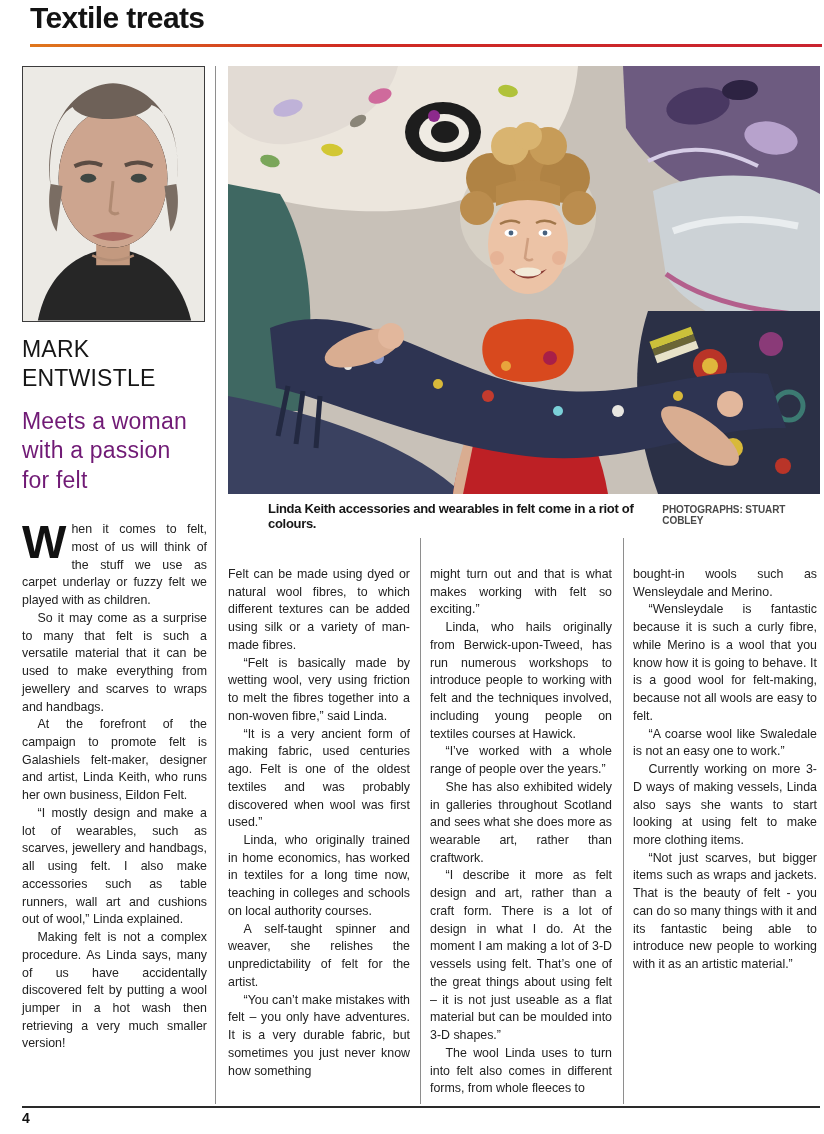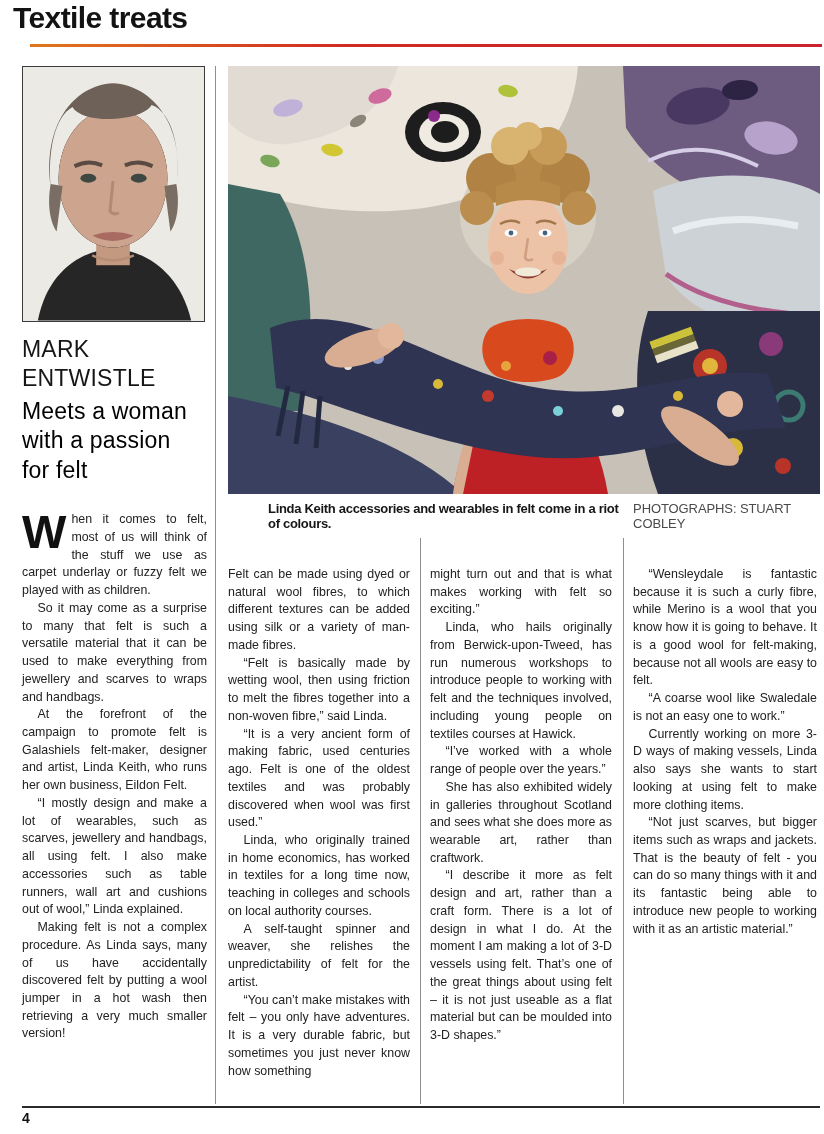--- a/index.html
+++ b/index.html
@@ -5,55 +5,55 @@
   html,body{margin:0;padding:0;}
   body{
     width:824px;height:1134px;background:#ffffff;
     font-family:"Liberation Sans", sans-serif;color:#1e1e1e;
     position:relative;overflow:hidden;
   }
   .page{position:absolute;inset:0;}
 
   
   .masthead-title{
-    position:absolute;left:13px;top:1px;
+    position:absolute;left:30px;top:1px;
     font-size:30px;font-weight:bold;letter-spacing:-0.6px;color:#131313;
   }
   .masthead-rule{
     position:absolute;left:30px;top:44px;width:792px;height:3px;
     background:linear-gradient(90deg,#e0771c 0%,#d02b22 40%,#c92330 100%);
   }
 
   
   .sidebar{position:absolute;left:22px;top:66px;width:185px;}
   .portrait{width:183px;height:256px;border:1px solid #3c3c3c;box-sizing:border-box;background:#ecebe7;display:block;}
   .byline{margin-top:13px;width:176px;font-size:23px;line-height:1.28;letter-spacing:0.2px;}
   .byline-name{color:#161616;}
-  .byline-sub{color:#000000;margin-top:3px;}
+  .byline-sub{color:#701a75;margin-top:13px;}
 
   
   .copy p{
     margin:0;font-size:12.4px;line-height:1.43;text-align:justify;
     text-indent:1.25em;color:#222;
   }
   .copy p.first{text-indent:0;}
   .sidebar .copy{margin-top:26px;}
   .dropcap{
     float:left;font-size:47px;line-height:0.8;font-weight:bold;
     padding:2px 5px 0 0;color:#111;
   }
 
   
   .feature-photo{position:absolute;left:228px;top:66px;width:592px;height:428px;display:block;}
   .caption-row{
     position:absolute;left:228px;top:501px;width:592px;
     display:flex;justify-content:space-between;align-items:baseline;
   }
   .photo-caption{font-weight:bold;font-size:13px;letter-spacing:-0.3px;color:#161616;margin-left:40px;}
-  .photo-credit{font-size:13px;letter-spacing:-0.1px;color:#4a4a4a;font-weight:normal;}
+  .photo-credit{font-size:10px;letter-spacing:-0.1px;color:#4a4a4a;font-weight:bold;}
 
   
   .col{position:absolute;top:538px;width:182px;margin-top:28px;}
   #col2{left:228px;}
   #col3{left:430px;}
   #col4{left:633px;width:184px;}
 
   .vline{position:absolute;width:1px;background:#8e8e8e;}
   #vline-sidebar{left:215px;top:66px;height:1038px;}
   #vline-a{left:420px;top:538px;height:566px;}
@@ -199,36 +199,38 @@
     <circle cx="331" cy="192" r="7" fill="#e3a98c" opacity="0.6"></circle>
   </svg>
 
   <div class="caption-row">
     <span class="photo-caption">Linda Keith accessories and wearables in felt come in a riot of colours.</span>
     <span class="photo-credit">PHOTOGRAPHS: STUART COBLEY</span>
   </div>
 
   <div class="col copy" id="col2">
     <p class="first">Felt can be made using dyed or natural wool fibres, to which different textures can be added using silk or a variety of man-made fibres.</p>
-    <p>“Felt is basically made by wetting wool, then using friction to melt the fibres together into a non-woven fibre,” said Linda.</p>
+    <p>“Felt is basically made by wetting wool, very using friction to melt the fibres together into a non-woven fibre,” said Linda.</p>
     <p>“It is a very ancient form of making fabric, used centuries ago. Felt is one of the oldest textiles and was probably discovered when wool was first used.”</p>
     <p>Linda, who originally trained in home economics, has worked in textiles for a long time now, teaching in colleges and schools on local authority courses.</p>
     <p>A self-taught spinner and weaver, she relishes the unpredictability of felt for the artist.</p>
     <p>“You can’t make mistakes with felt – you only have adventures. It is a very durable fabric, but sometimes you just never know how something</p>
   </div>
 
   <div class="col copy" id="col3">
     <p class="first">might turn out and that is what makes working with felt so exciting.”</p>
     <p>Linda, who hails originally from Berwick-upon-Tweed, has run numerous workshops to introduce people to working with felt and the techniques involved, including young people on textiles courses at Hawick.</p>
     <p>“I’ve worked with a whole range of people over the years.”</p>
     <p>She has also exhibited widely in galleries throughout Scotland and sees what she does more as wearable art, rather than craftwork.</p>
     <p>“I describe it more as felt design and art, rather than a craft form. There is a lot of design in what I do. At the moment I am making a lot of 3-D vessels using felt. That’s one of the great things about using felt – it is not just useable as a flat material but can be moulded into 3-D shapes.”</p>
+    <p>The wool Linda uses to turn into felt also comes in different forms, from whole fleeces to</p>
   </div>
 
   <div class="col copy" id="col4">
+    <p class="first">bought-in wools such as Wensleydale and Merino.</p>
     <p>“Wensleydale is fantastic because it is such a curly fibre, while Merino is a wool that you know how it is going to behave. It is a good wool for felt-making, because not all wools are easy to felt.</p>
     <p>“A coarse wool like Swaledale is not an easy one to work.”</p>
     <p>Currently working on more 3-D ways of making vessels, Linda also says she wants to start looking at using felt to make more clothing items.</p>
     <p>“Not just scarves, but bigger items such as wraps and jackets. That is the beauty of felt - you can do so many things with it and its fantastic being able to introduce new people to working with it as an artistic material.”</p>
   </div>
 
   <div class="footer-rule"></div>
   <div class="page-number">4</div>
   <div class="issue-label">Winter 2009</div>
 

